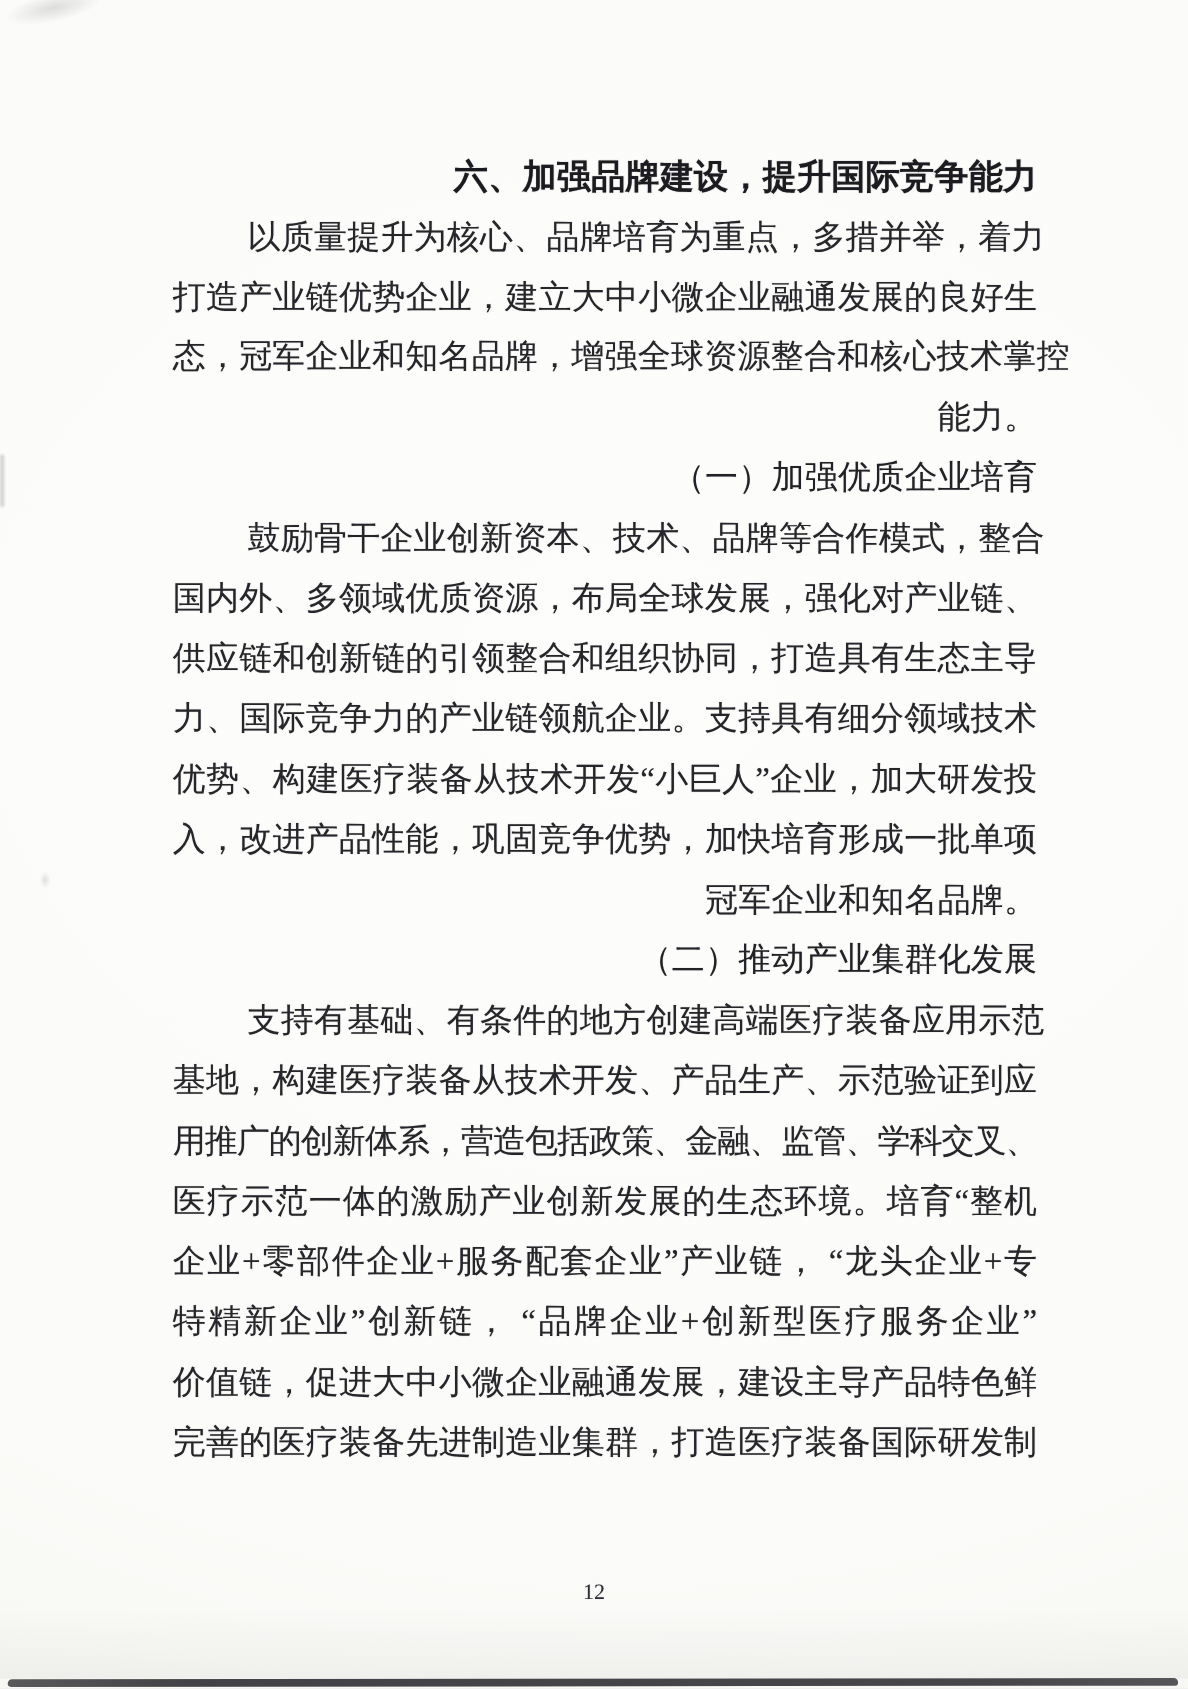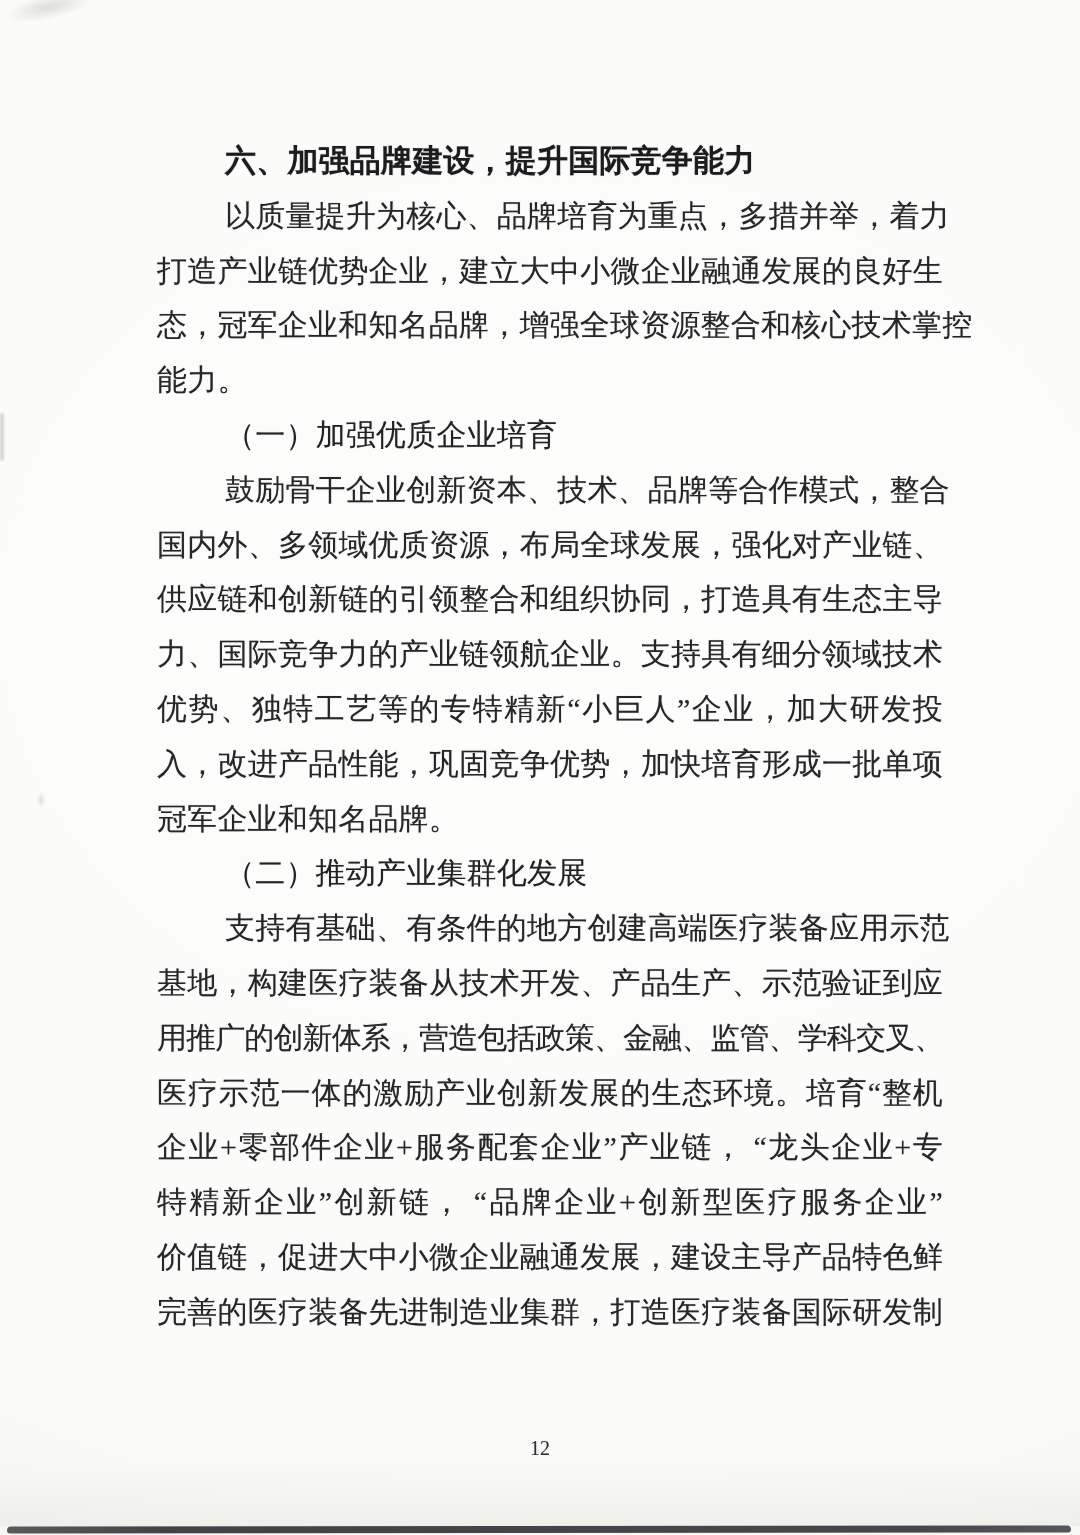--- a/index.html
+++ b/index.html
@@ -25,20 +25,21 @@
     top: 134px;
     width: 786px;
   }
   .line {
     height: 54.8px;
     line-height: 54.8px;
     font-size: 30px;
     white-space: nowrap;
     letter-spacing: 0.2px;
     text-shadow: 0 0 1px rgba(40,40,46,0.35);
+    text-align: right;
   }
   .line.h1 {
     font-family: "Liberation Sans", "DejaVu Sans", sans-serif;
     font-weight: 700;
     font-size: 31px;
     color: #1c1c20;
     text-shadow: 0 0 1px rgba(20,20,24,0.5);
   }
   .line.sub {
     color: #222226;
@@ -126,21 +127,21 @@
     <div class="line j">打造产业链优势企业，建立大中小微企业融通发展的良好生</div>
     <div class="line j">态，冠军企业和知名品牌，增强全球资源整合和核心技术掌控</div>
     <div class="line">能力。</div>
 
     <div class="line sub ind">（一）加强优质企业培育</div>
 
     <div class="line ind j">鼓励骨干企业创新资本、技术、品牌等合作模式，整合</div>
     <div class="line j">国内外、多领域优质资源，布局全球发展，强化对产业链、</div>
     <div class="line j">供应链和创新链的引领整合和组织协同，打造具有生态主导</div>
     <div class="line j">力、国际竞争力的产业链领航企业。支持具有细分领域技术</div>
-    <div class="line j">优势、独特工艺等的专特精新“小巨人”企业，加大研发投</div>
+    <div class="line j">优势、构建医疗装备从技术开发“小巨人”企业，加大研发投</div>
     <div class="line j">入，改进产品性能，巩固竞争优势，加快培育形成一批单项</div>
     <div class="line">冠军企业和知名品牌。</div>
 
     <div class="line sub ind">（二）推动产业集群化发展</div>
 
     <div class="line ind j">支持有基础、有条件的地方创建高端医疗装备应用示范</div>
     <div class="line j">基地，构建医疗装备从技术开发、产品生产、示范验证到应</div>
     <div class="line j tight">用推广的创新体系，营造包括政策、金融、监管、学科交叉、</div>
     <div class="line j">医疗示范一体的激励产业创新发展的生态环境。培育“整机</div>
     <div class="line j">企业+零部件企业+服务配套企业”产业链， “龙头企业+专</div>

